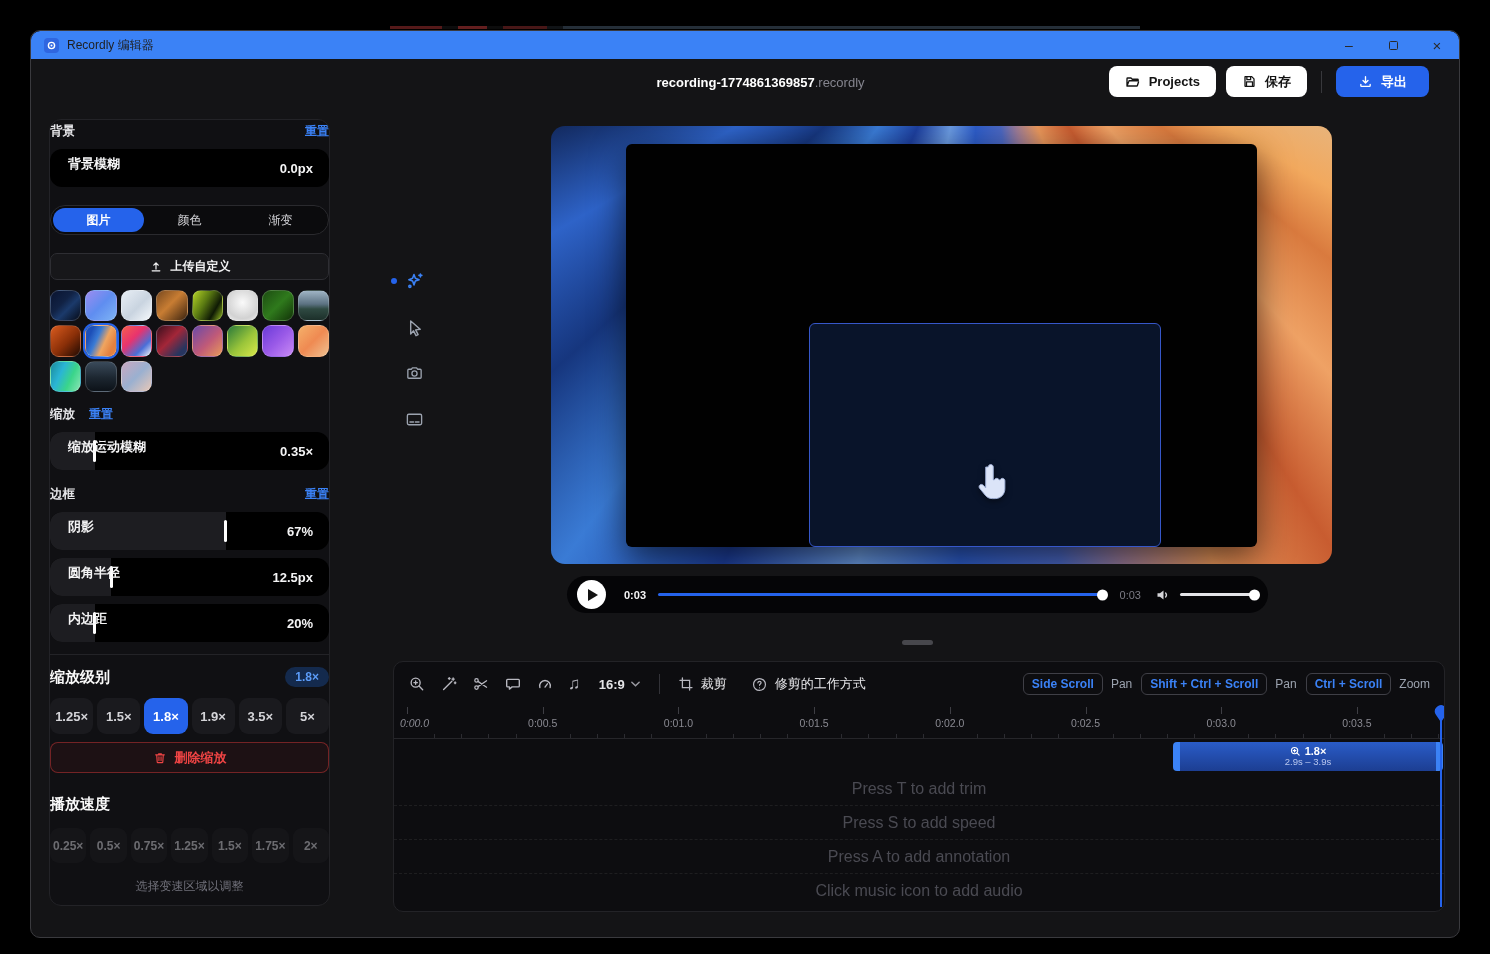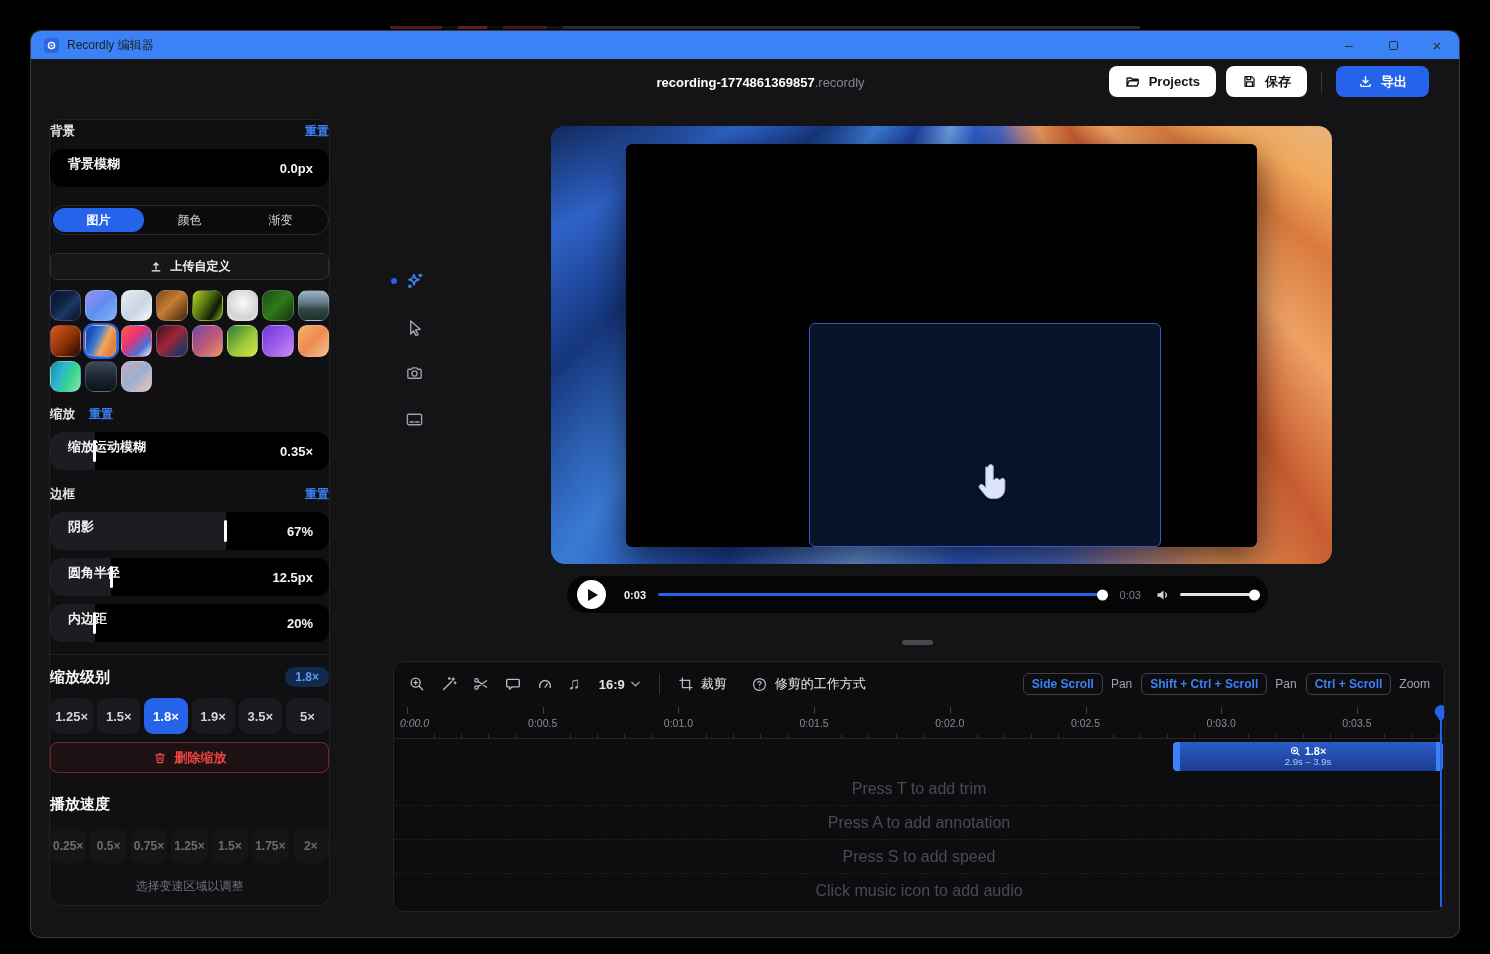--- a/index.html
+++ b/index.html
@@ -518,22 +518,22 @@
               <circle cx="5" cy="5" r="3.4"></circle>
               <path d="M7.6 7.6l2.4 2.4M3.5 5h3M5 3.5v3"></path>
             </svg>
           <span>1.8×</span>
         </span>
         <span class="zr-line2">2.9s – 3.9s</span>
       </div>
 
       <div class="lanes" id="hint-lanes">
           <div class="lane">Press T to add trim</div>
+          <div class="lane">Press S to add speed</div>
           <div class="lane">Press A to add annotation</div>
-          <div class="lane">Press S to add speed</div>
           <div class="lane">Click music icon to add audio</div>
         </div>
 
       <div class="playhead-line"></div>
       <div class="playhead-head">
         <svg width="14" height="18" viewBox="0 0 14 18">
             <path d="M7 17.2L1.9 9.8A6.1 6.1 0 1 1 12.1 9.8z" fill="#2563eb"></path>
           </svg>
       </div>
     </div>

